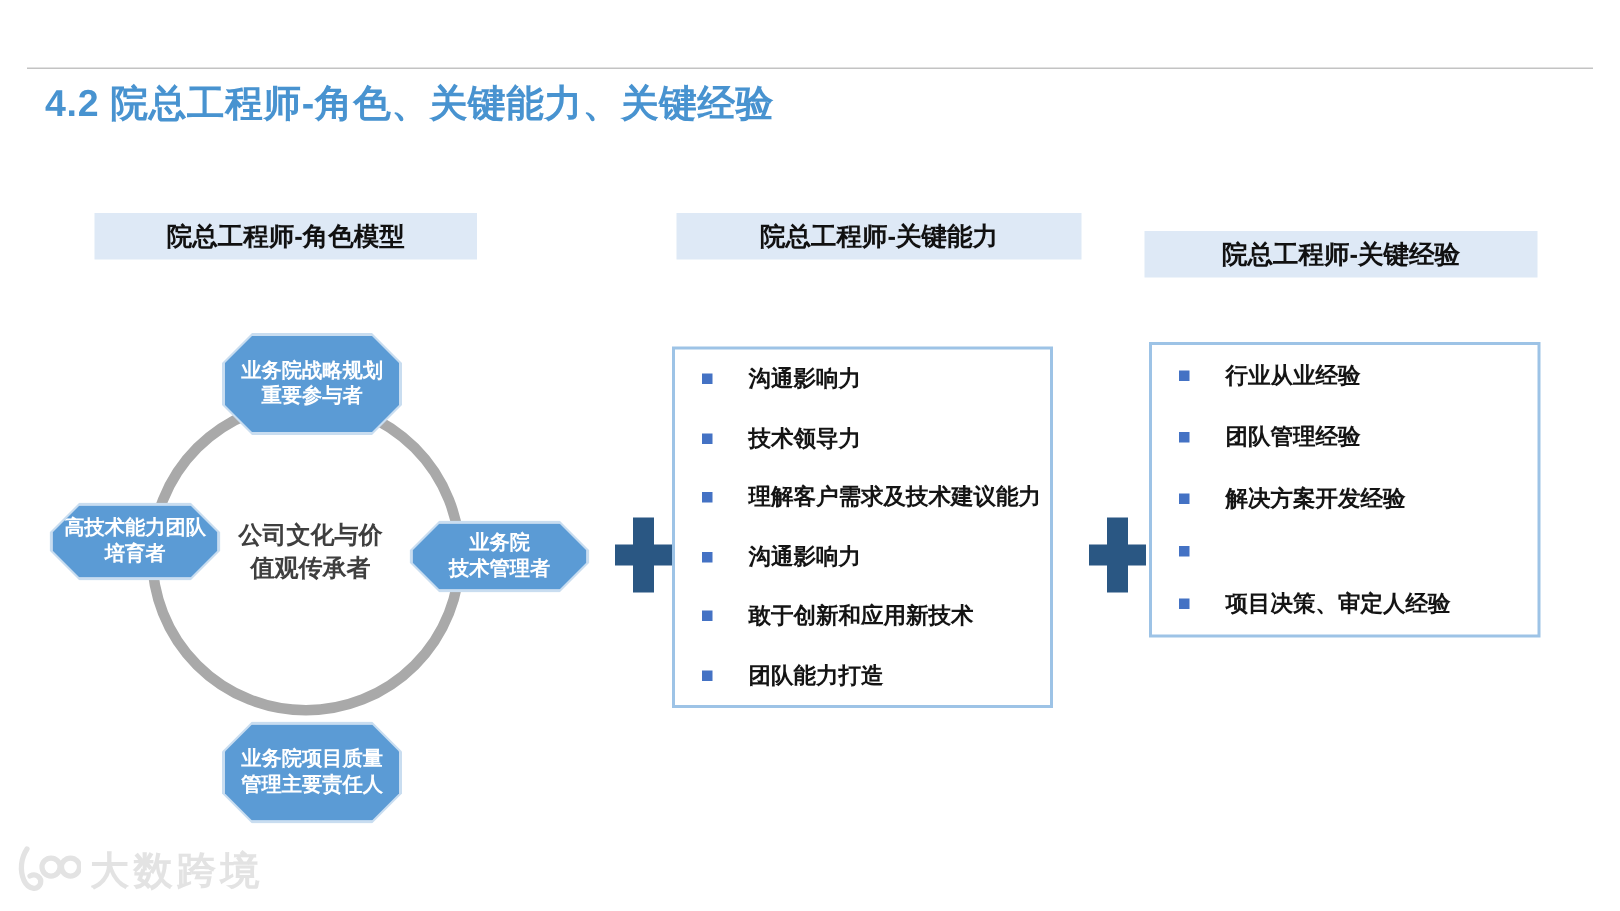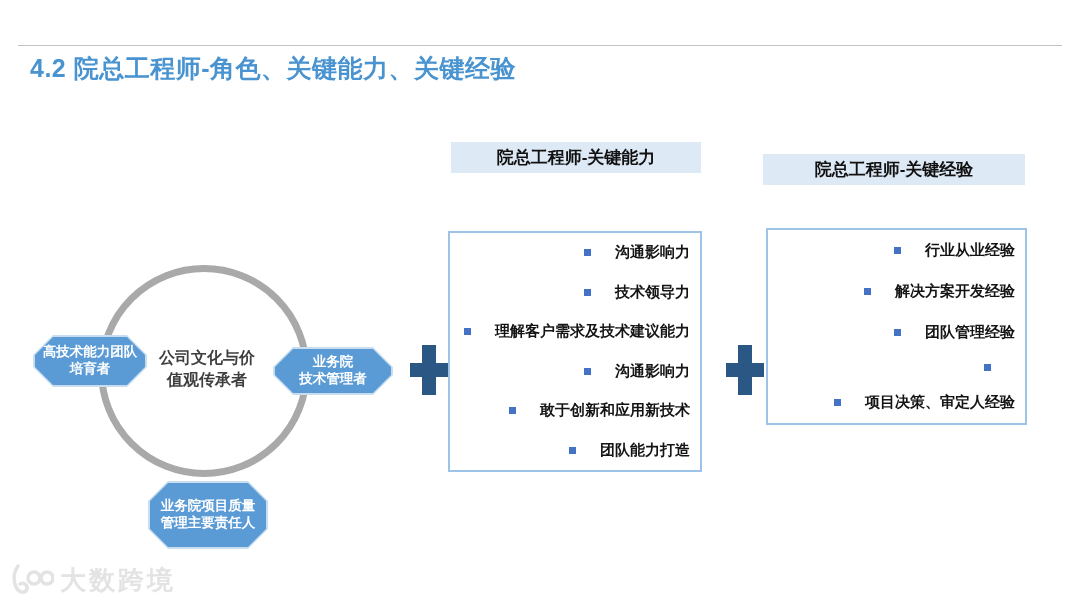--- a/index.html
+++ b/index.html
@@ -21,21 +21,21 @@
     letter-spacing:0.5px;white-space:nowrap;
   }
   .section-header{
     position:absolute;height:31px;
     background:#dee9f6;
     display:flex;align-items:center;justify-content:center;
     font-size:17px;font-weight:bold;color:#111;
     white-space:nowrap;
   }
   .hdr-role{left:63px;top:142px;width:255px;}
-  .hdr-ability{left:451px;top:142px;width:250px;}
+  .hdr-ability{left:451px;top:142px;width:270px;}
   .hdr-exp{left:763px;top:154px;width:262px;}
 
   
   .ring{
     position:absolute;left:98px;top:265px;width:212px;height:212px;
     border:7px solid #a9a9a9;border-radius:50%;
     box-sizing:border-box;
   }
   .octagon{
     position:absolute;
@@ -66,21 +66,20 @@
   .plus .v-bar{position:absolute;left:12px;top:0;width:14px;height:50px;background:#2a5783;}
   .plus-1{left:410px;top:345px;}
   .plus-2{left:726px;top:345px;}
 
   
   .list-box{
     position:absolute;background:#fff;
     border:2px solid #9dc3e6;box-sizing:border-box;
     display:flex;flex-direction:column;justify-content:space-around;
     padding:0 10px;
-    align-items:flex-end;
   }
   .box-ability{left:448px;top:231px;width:254px;height:241px;}
   .box-exp{left:766px;top:228px;width:261px;height:197px;}
   .bullet-item{display:flex;align-items:center;}
   .bullet-sq{
     width:7px;height:7px;background:#4472c4;flex:0 0 7px;
     margin-left:8px;margin-right:24px;
   }
   .bullet-text{
     font-size:15px;font-weight:bold;color:#141414;white-space:nowrap;
@@ -100,25 +99,32 @@
 </style>
 </head>
 <body>
 
 <div class="slide">
 
   <div class="top-rule"></div>
 
   <div class="page-title">4.2 院总工程师-角色、关键能力、关键经验</div>
 
+  <div class="section-header hdr-role">院总工程师-角色模型</div>
   <div class="section-header hdr-ability">院总工程师-关键能力</div>
   <div class="section-header hdr-exp">院总工程师-关键经验</div>
 
   <div class="ring"></div>
 
+  <div class="octagon oct-top">
+    <div class="oct-inner">
+      <span>业务院战略规划</span>
+      <span>重要参与者</span>
+    </div>
+  </div>
 
   <div class="octagon oct-left">
     <div class="oct-inner">
       <span>高技术能力团队</span>
       <span>培育者</span>
     </div>
   </div>
 
   <div class="octagon oct-right">
     <div class="oct-inner">
@@ -175,25 +181,25 @@
     </div>
   </div>
 
   <div class="list-box box-exp">
     <div class="bullet-item">
       <span class="bullet-sq"></span>
       <span class="bullet-text">行业从业经验</span>
     </div>
     <div class="bullet-item">
       <span class="bullet-sq"></span>
+      <span class="bullet-text">团队管理经验</span>
+    </div>
+    <div class="bullet-item">
+      <span class="bullet-sq"></span>
       <span class="bullet-text">解决方案开发经验</span>
-    </div>
-    <div class="bullet-item">
-      <span class="bullet-sq"></span>
-      <span class="bullet-text">团队管理经验</span>
     </div>
     <div class="bullet-item">
       <span class="bullet-sq"></span>
     </div>
     <div class="bullet-item">
       <span class="bullet-sq"></span>
       <span class="bullet-text">项目决策、审定人经验</span>
     </div>
   </div>
 

